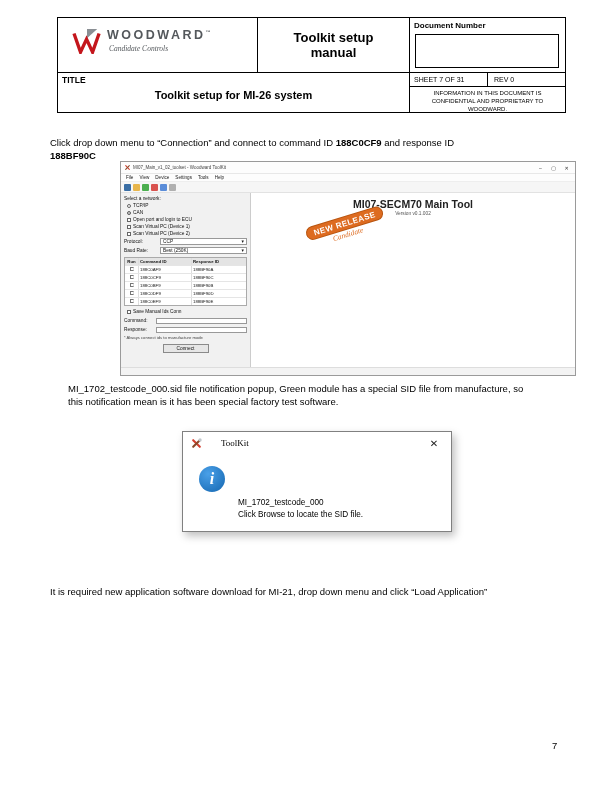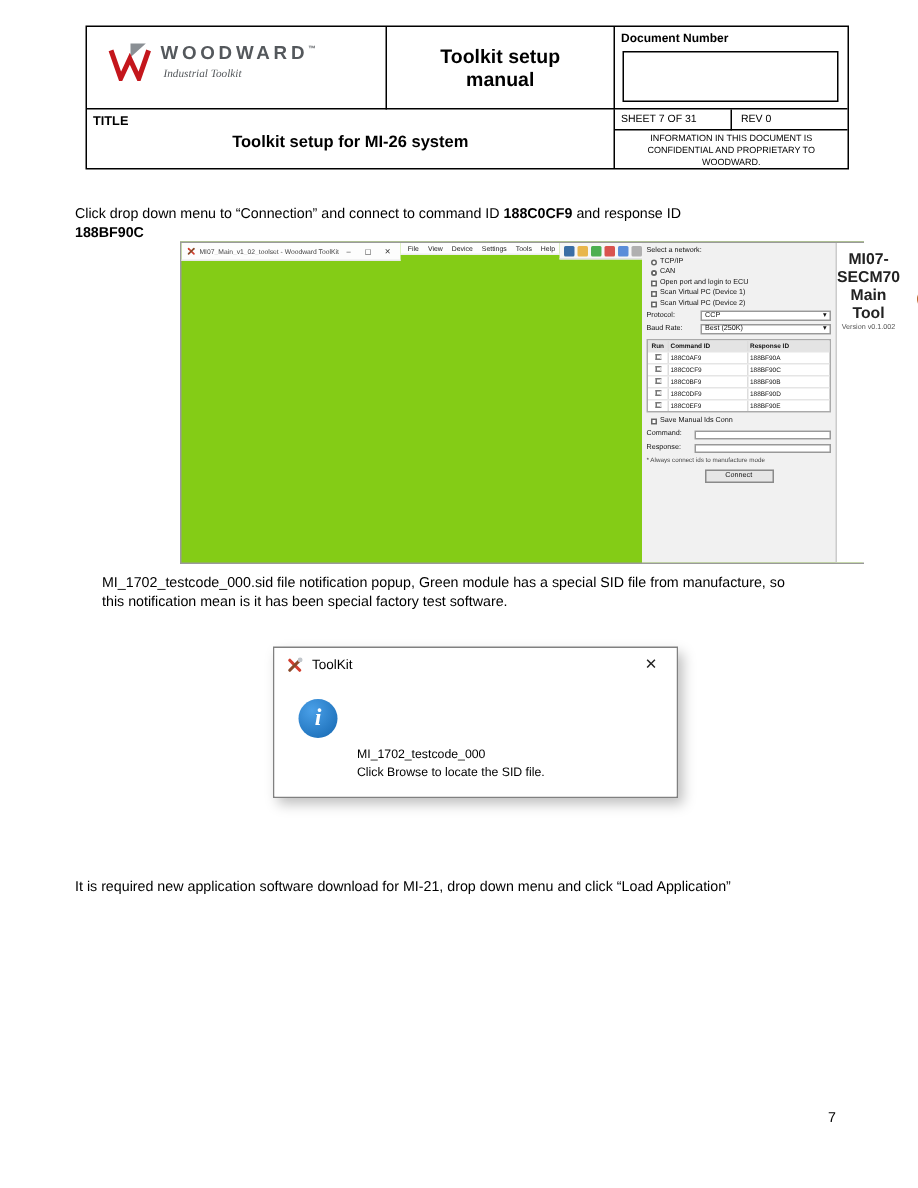--- a/index.html
+++ b/index.html
@@ -30,21 +30,21 @@
   .c-conf { left:352px; top:69px; width:155px; height:25px; font-size:6px; text-align:center; padding:3px 4px 0 4px; line-height:1.3; }
 
   
   .p1 { position:absolute; left:50px; top:136px; width:516px; font-size:9.5px; line-height:1.4; }
   .caption1 { position:absolute; left:68px; top:382px; width:470px; font-size:9.5px; line-height:1.4; }
   .p3 { position:absolute; left:50px; top:585px; width:516px; font-size:9.5px; line-height:1.4; }
   .pageno { position:absolute; left:552px; top:740px; font-size:9.5px; }
 
   
   .app { position:absolute; left:120px; top:161px; width:456px; height:215px; border:1px solid #9a9a9a;
-         background:#84cc16; display:flex; flex-direction:row; }
+         background:#7dd3fc; display:flex; flex-direction:column; }
   .app-tb { height:12px; display:flex; align-items:center; padding:0 2px 0 3px; background:#fdfdfd; border-bottom:1px solid #e8e8e8; }
   .app-title { font-size:4.5px; color:#444; margin-left:2px; flex:1; white-space:nowrap; overflow:hidden; }
   .wb { width:13px; text-align:center; font-size:5px; color:#333; }
   .app-menu { height:8px; display:flex; align-items:center; background:#fdfdfd; border-bottom:1px solid #eee; padding-left:2px; }
   .mi { font-size:4.6px; padding:0 3px; color:#222; }
   .app-tools { height:11px; display:flex; align-items:center; gap:2px; background:#f6f6f6; border-bottom:1px solid #e2e2e2; padding-left:3px; }
   .ti { width:7px; height:7px; border-radius:1px; }
   .app-body { flex:1; display:flex; min-height:0; }
   .app-panel { width:130px; background:#f1f1f1; border-right:1px solid #ccc; padding:3px; font-size:4.8px; color:#111; overflow:hidden; }
   .p-label { font-size:4.8px; margin-bottom:1px; }
@@ -75,21 +75,21 @@
   .stamp { position:absolute; left:56px; top:24px; transform:rotate(-17deg); text-align:center; }
   .stamp-top { background:#dd6b20; color:#fff; font-weight:bold; font-size:8px; padding:1.5px 7px;
                border-radius:7px; letter-spacing:.5px; box-shadow:0 0 0 1px #b85510; }
   .stamp-bottom { color:#dd6b20; font-size:7.5px; font-family:"Liberation Serif", serif; font-style:italic; margin-top:1px; }
   .app-status { height:8px; background:#f3f3f3; border-top:1px solid #ddd; }
 
   
   .dlg { position:absolute; left:182px; top:431px; width:270px; background:#fff; border:1px solid #808080;
          box-shadow:3px 4px 8px rgba(0,0,0,0.25); }
   .dlg-tb { height:22px; display:flex; align-items:center; padding-left:7px; position:relative; background:#fff; }
-  .dlg-title { font-size:9px; margin-left:5px; }
+  .dlg-title { font-size:9px; margin-left:18px;font-family:Liberation Serif, serif; }
   .dlg-x { position:absolute; right:0; top:0; width:34px; height:22px; display:flex; align-items:center; justify-content:center; font-size:10px; color:#222; }
   .dlg-body { position:relative; height:77px; background:#fff; }
   .info-icon { position:absolute; left:16px; top:12px; width:26px; height:26px; border-radius:50%;
                background:radial-gradient(circle at 35% 30%, #4aa0e8, #1466b0); color:#fff;
                font-family:"Liberation Serif", serif; font-style:italic; font-weight:bold; font-size:16px;
                display:flex; align-items:center; justify-content:center; }
   .dlg-line1 { position:absolute; left:55px; top:9px; font-size:8.2px; width:205px; line-height:1.3; }
   .dlg-line2 { position:absolute; left:55px; top:44px; font-size:8.2px; }
   .dlg-line3 { position:absolute; left:55px; top:56px; font-size:8.2px; }
   .dlg-footer { height:26px; background:#f0f0f0; border-top:1px solid #e3e3e3;
@@ -105,21 +105,21 @@
 
   <div class="hdr">
     <div class="cell c-logo">
       <div class="logo-wrap">
         <svg width="30" height="26" viewBox="0 0 32 28">
           <path d="M16 1 L27 1 L16 11 Z" fill="#8a8f94"></path>
           <path d="M2 6 L9 26 L15.5 12 L22 26 L29 6" stroke="#c4161c" stroke-width="3.6" fill="none"></path>
         </svg>
         <div>
           <div class="brand"><span>WOODWARD</span><sup>™</sup></div>
-          <div class="brand-sub">Industrial Toolkit</div>
+          <div class="brand-sub">Candidate Controls</div>
         </div>
       </div>
     </div>
     <div class="cell c-manual">Toolkit setup
 manual</div>
     <div class="cell c-docnum">
       <div class="docnum-label">Document Number</div>
       <div class="docnum-box"></div>
     </div>
     <div class="cell c-title">

